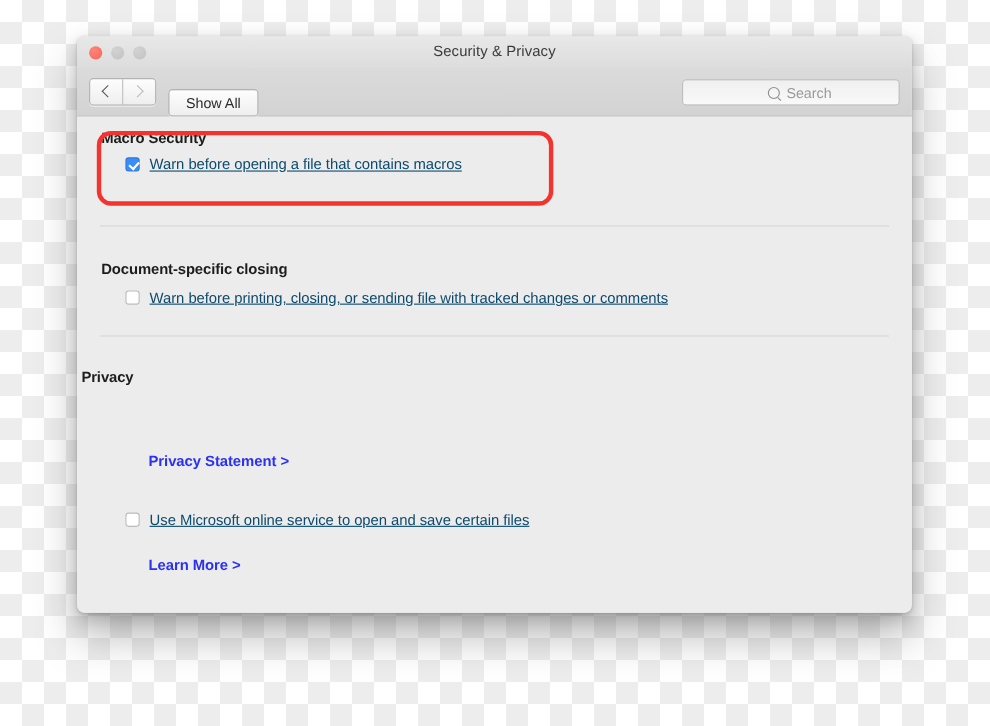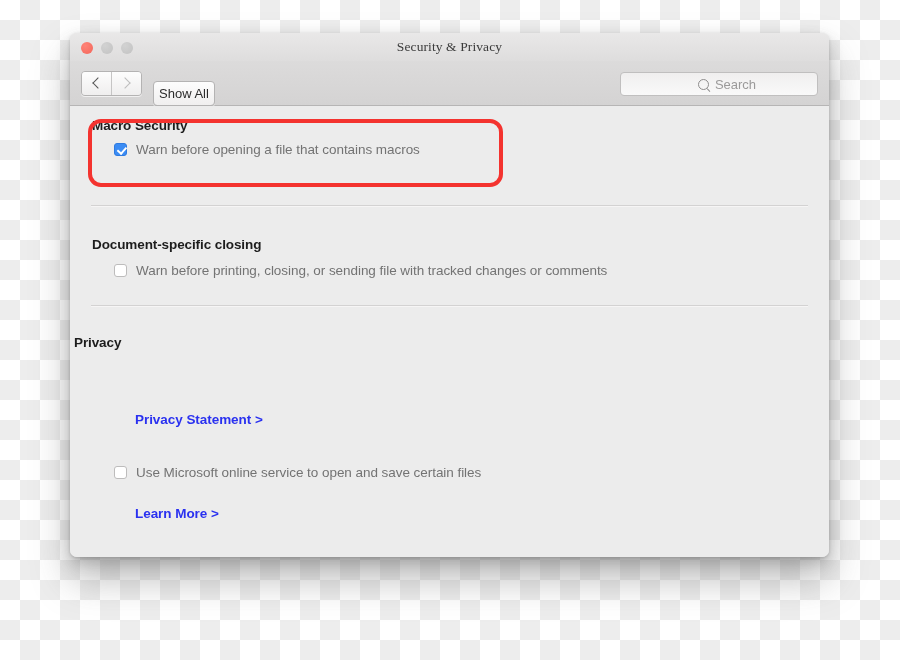--- a/index.html
+++ b/index.html
@@ -66,21 +66,20 @@
   .light.min    { background: radial-gradient(circle at 35% 30%, #d2d2d2, #c2c2c2); }
   .light.max    { background: radial-gradient(circle at 35% 30%, #d2d2d2, #c2c2c2); }
 
   .window-title {
     text-align: center;
     font-size: 13.5px;
     color: #3b3b3b;
     line-height: 28px;
     font-weight: 400;
     letter-spacing: 0.1px;
-    font-family: Liberation Serif, serif;
   }
 
   
   .toolbar {
     height: 45px;
     background: linear-gradient(to bottom, #dcdbdb 0%, #d4d3d3 100%);
     border-bottom: 1px solid #b6b5b5;
     display: flex;
     align-items: center;
     padding: 0 11px;
@@ -108,21 +107,21 @@
     width: 7px; height: 7px;
     border-top: 1.6px solid #555;
     border-right: 1.6px solid #555;
   }
   .chev.left  { transform: rotate(-135deg); margin-left: 3px; }
   .chev.right { transform: rotate(45deg); margin-right: 3px; border-color: #bcbcbc; }
 
   .showall-btn {
     margin-left: 11px;
     height: 23px;
-    padding: 0 5px;
+    padding: 0 15px;
     border-radius: 4px;
     border: 1px solid #b4b3b3;
     background: linear-gradient(to bottom, #fdfdfd 0%, #f0efef 100%);
     display: flex;
     align-items: center;
     font-size: 13px;
     color: #2c2c2c;
     box-shadow: 0 1px 0 rgba(255,255,255,0.65);
     margin-top: 20px;
   }
@@ -205,22 +204,23 @@
     position: absolute;
     left: 4px; top: 1px;
     width: 3.5px; height: 7px;
     border-right: 2px solid #ffffff;
     border-bottom: 2px solid #ffffff;
     transform: rotate(42deg);
   }
 
   .check-label {
     font-size: 13.5px;
-    color: #737373;
+    color: #0c4a6e;
     letter-spacing: -0.05px;
+    text-decoration: underline;
   }
 
   .link {
     font-size: 13.5px;
     font-weight: bold;
     color: #2a31f0;
     padding-left: 43px;
     letter-spacing: -0.05px;
   }
 

